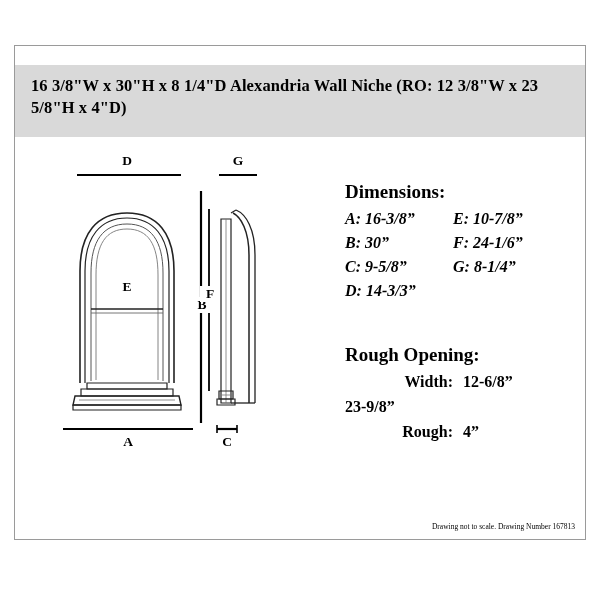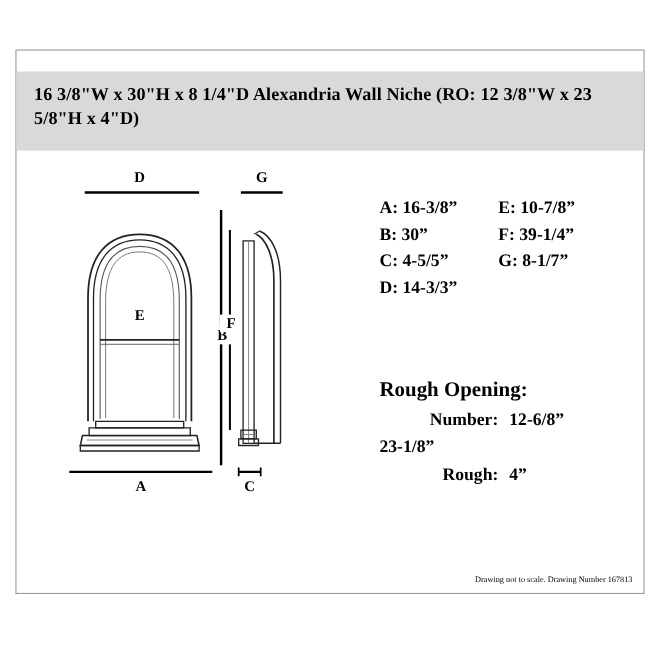--- a/index.html
+++ b/index.html
@@ -77,21 +77,21 @@
     font-weight: bold;
     margin-bottom: 7px;
   }
   .spec-grid {
     display: grid;
     grid-template-columns: 108px auto;
     row-gap: 6px;
     font-size: 16px;
     font-weight: bold;
   }
-  .spec-grid div { white-space: nowrap; }
+  .spec-grid div { white-space: nowrap; font-style: italic; }
 
   #ro {
     position: absolute;
     left: 330px;
     top: 298px;
     width: 240px;
   }
   .ro-row {
     display: flex;
     justify-content: flex-start;
@@ -175,65 +175,66 @@
       <div class="lbl" style="left:80px; top:2px; width:24px;">D</div>
       <div class="lbl" style="left:191px; top:2px; width:24px;">G</div>
       <div class="lbl" style="left:81px; top:283px; width:24px;">A</div>
       <div class="lbl" style="left:180px; top:283px; width:24px;">C</div>
       <div class="lbl" style="left:157px; top:146px; width:20px; background:#fff;">B</div>
       <div class="lbl" style="left:165px; top:135px; width:20px; background:#fff;">F</div>
       <div class="lbl" style="left:80px; top:128px; width:24px;">E</div>
     </div>
 
     <div id="specs">
+      <div class="spec-head">Dimensions:</div>
       <div class="spec-grid">
         <div>
           <span>A:</span>
           <span>16-3/8”</span>
         </div>
         <div>
           <span>E:</span>
           <span>10-7/8”</span>
         </div>
 
         <div>
           <span>B:</span>
           <span>30”</span>
         </div>
         <div>
           <span>F:</span>
-          <span>39-1/4”</span>
+          <span>24-1/6”</span>
         </div>
 
         <div>
           <span>C:</span>
-          <span>4-5/5”</span>
+          <span>9-5/8”</span>
         </div>
         <div>
           <span>G:</span>
-          <span>8-1/7”</span>
+          <span>8-1/4”</span>
         </div>
 
         <div>
           <span>D:</span>
           <span>14-3/3”</span>
         </div>
         <div></div>
       </div>
     </div>
 
     <div id="ro">
       <div class="spec-head">Rough Opening:</div>
 
       <div class="ro-row">
-        <span class="ro-key">Number:</span>
+        <span class="ro-key">Width:</span>
         <span>12-6/8”</span>
       </div>
       <div class="ro-row">
-        <span>23-1/8”</span>
+        <span>23-9/8”</span>
       </div>
       <div class="ro-row">
         <span class="ro-key">Rough:</span>
         <span>4”</span>
       </div>
     </div>
 
     <div id="footnote">Drawing not to scale.  Drawing Number 167813</div>
   </div>
 </div>

